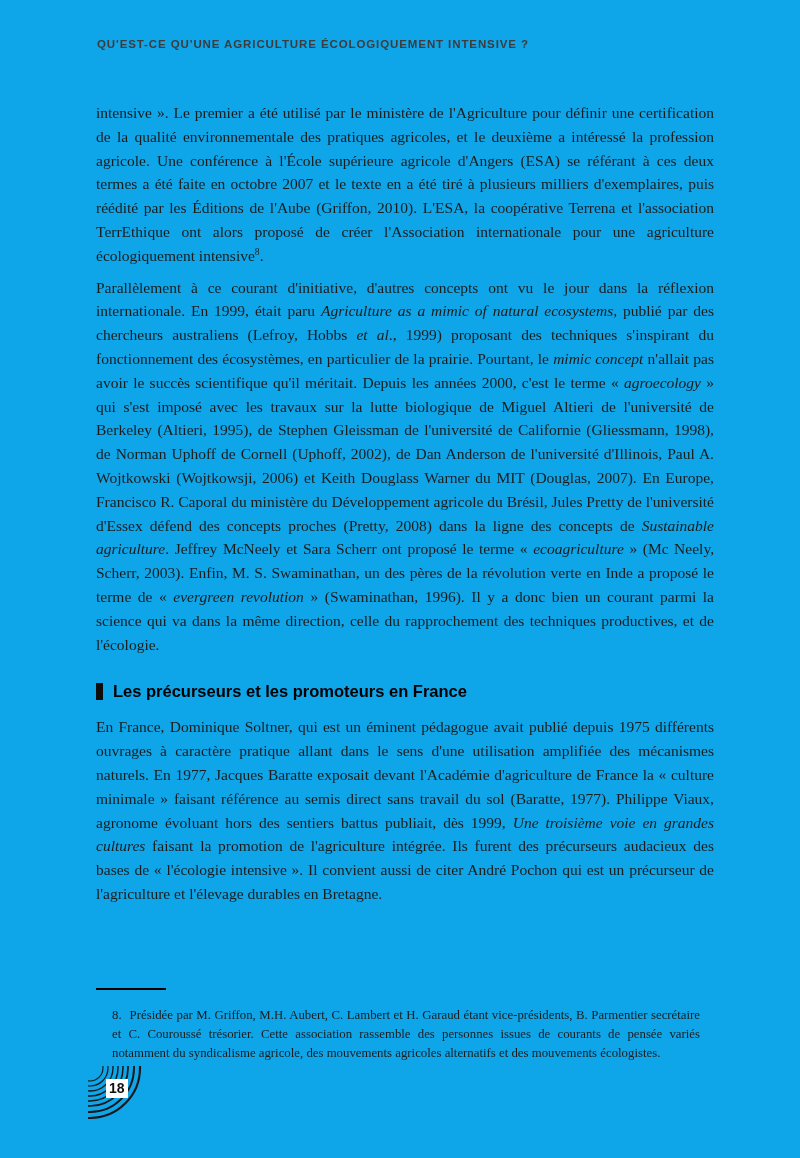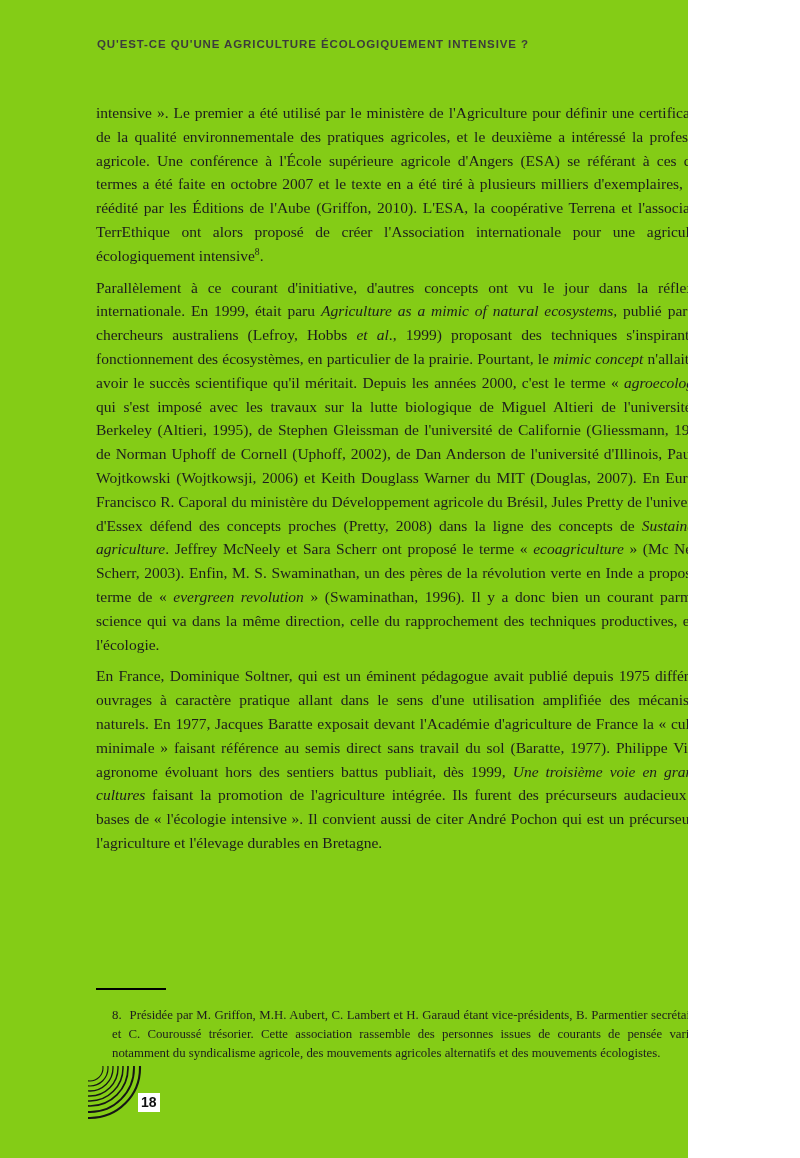--- a/index.html
+++ b/index.html
@@ -2,23 +2,23 @@
 <html lang="fr"><head>
 <meta charset="utf-8">
 <style>
   html, body {
     margin: 0;
     padding: 0;
     background: #ffffff;
   }
   .page {
     position: relative;
-    width: 688px;
+    width: 800px;
     height: 1158px;
-    background: #84cc16;
+    background: #0ea5e9;
     overflow: hidden;
     font-family: "Liberation Serif", serif;
     color: #1d1d1d;
   }
   .running-head {
     position: absolute;
     top: 38px;
     left: 97px;
     font-family: "Liberation Sans", sans-serif;
     font-size: 11.5px;
@@ -94,44 +94,47 @@
   .footer-logo {
     position: absolute;
     left: 0;
     top: 0;
     width: 66px;
     height: 66px;
   }
   .page-number {
     position: absolute;
     left: 18px;
-    top: 27px;
+    top: 13px;
     font-family: "Liberation Sans", sans-serif;
     font-size: 14px;
     font-weight: bold;
     color: #101010;
     background: #ffffff;
     padding: 1px 3px;
     line-height: 1.2;
-    margin-left: 32px;
   }
 </style>
 </head>
 <body>
 
 <div class="page">
 
   <div class="running-head">QU'EST-CE QU'UNE AGRICULTURE ÉCOLOGIQUEMENT INTENSIVE ?</div>
 
   <div class="content">
 
     <p class="body-para">intensive ». Le premier a été utilisé par le ministère de l'Agriculture pour définir une certification de la qualité environnementale des pratiques agricoles, et le deuxième a intéressé la profession agricole. Une conférence à l'École supérieure agricole d'Angers (ESA) se référant à ces deux termes a été faite en octobre 2007 et le texte en a été tiré à plusieurs milliers d'exemplaires, puis réédité par les Éditions de l'Aube (Griffon, 2010). L'ESA, la coopérative Terrena et l'association TerrEthique ont alors proposé de créer l'Association internationale pour une agriculture écologiquement intensive<sup>8</sup>.</p>
 
     <p class="body-para">Parallèlement à ce courant d'initiative, d'autres concepts ont vu le jour dans la réflexion internationale. En 1999, était paru <em>Agriculture as a mimic of natural ecosystems,</em> publié par des chercheurs australiens (Lefroy, Hobbs <em>et al</em>., 1999) proposant des techniques s'inspirant du fonctionnement des écosystèmes, en particulier de la prairie. Pourtant, le <em>mimic concept</em> n'allait pas avoir le succès scientifique qu'il méritait. Depuis les années 2000, c'est le terme « <em>agroecology</em> » qui s'est imposé avec les travaux sur la lutte biologique de Miguel Altieri de l'université de Berkeley (Altieri, 1995), de Stephen Gleissman de l'université de Californie (Gliessmann, 1998), de Norman Uphoff de Cornell (Uphoff, 2002), de Dan Anderson de l'université d'Illinois, Paul A. Wojtkowski (Wojtkowsji, 2006) et Keith Douglass Warner du MIT (Douglas, 2007). En Europe, Francisco R. Caporal du ministère du Développement agricole du Brésil, Jules Pretty de l'université d'Essex défend des concepts proches (Pretty, 2008) dans la ligne des concepts de <em>Sustainable agriculture</em>. Jeffrey McNeely et Sara Scherr ont proposé le terme « <em>ecoagriculture</em> » (Mc Neely, Scherr, 2003). Enfin, M. S. Swaminathan, un des pères de la révolution verte en Inde a proposé le terme de « <em>evergreen revolution</em> » (Swaminathan, 1996). Il y a donc bien un courant parmi la science qui va dans la même direction, celle du rapprochement des techniques productives, et de l'écologie.</p>
 
+    <h2 class="section-heading">
+      <span class="heading-marker"></span>
+      <span class="heading-text">Les précurseurs et les promoteurs en France</span>
+    </h2>
 
     <p class="body-para">En France, Dominique Soltner, qui est un éminent pédagogue avait publié depuis 1975 différents ouvrages à caractère pratique allant dans le sens d'une utilisation amplifiée des mécanismes naturels. En 1977, Jacques Baratte exposait devant l'Académie d'agriculture de France la « culture minimale » faisant référence au semis direct sans travail du sol (Baratte, 1977). Philippe Viaux, agronome évoluant hors des sentiers battus publiait, dès 1999, <em>Une troisième voie en grandes cultures</em> faisant la promotion de l'agriculture intégrée. Ils furent des précurseurs audacieux des bases de « l'écologie intensive ». Il convient aussi de citer André Pochon qui est un précurseur de l'agriculture et l'élevage durables en Bretagne.</p>
 
   </div>
 
   <div class="footnote-block">
     <div class="footnote-rule"></div>
     <p class="footnote-text">
       <span class="footnote-marker">8.</span><span>Présidée par M. Griffon, M.H. Aubert, C. Lambert et H. Garaud étant vice-présidents, B. Parmentier secrétaire et C. Couroussé trésorier. Cette association rassemble des personnes issues de courants de pensée variés notamment du syndicalisme agricole, des mouvements agricoles alternatifs et des mouvements écologistes.</span>
     </p>

